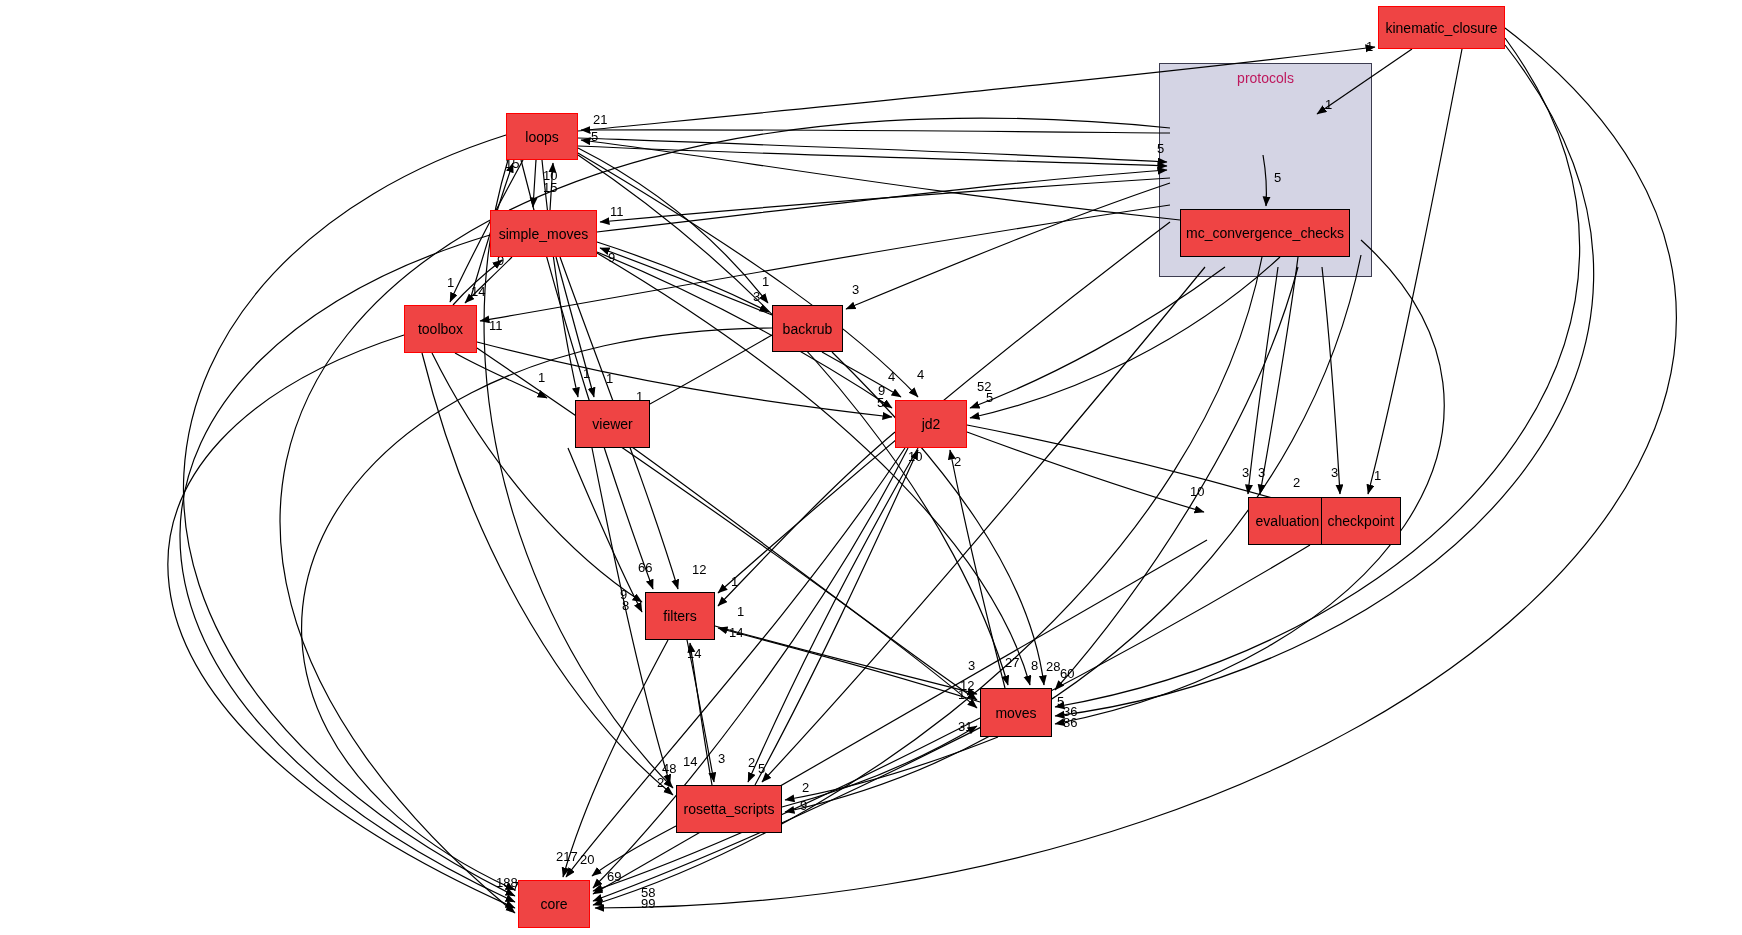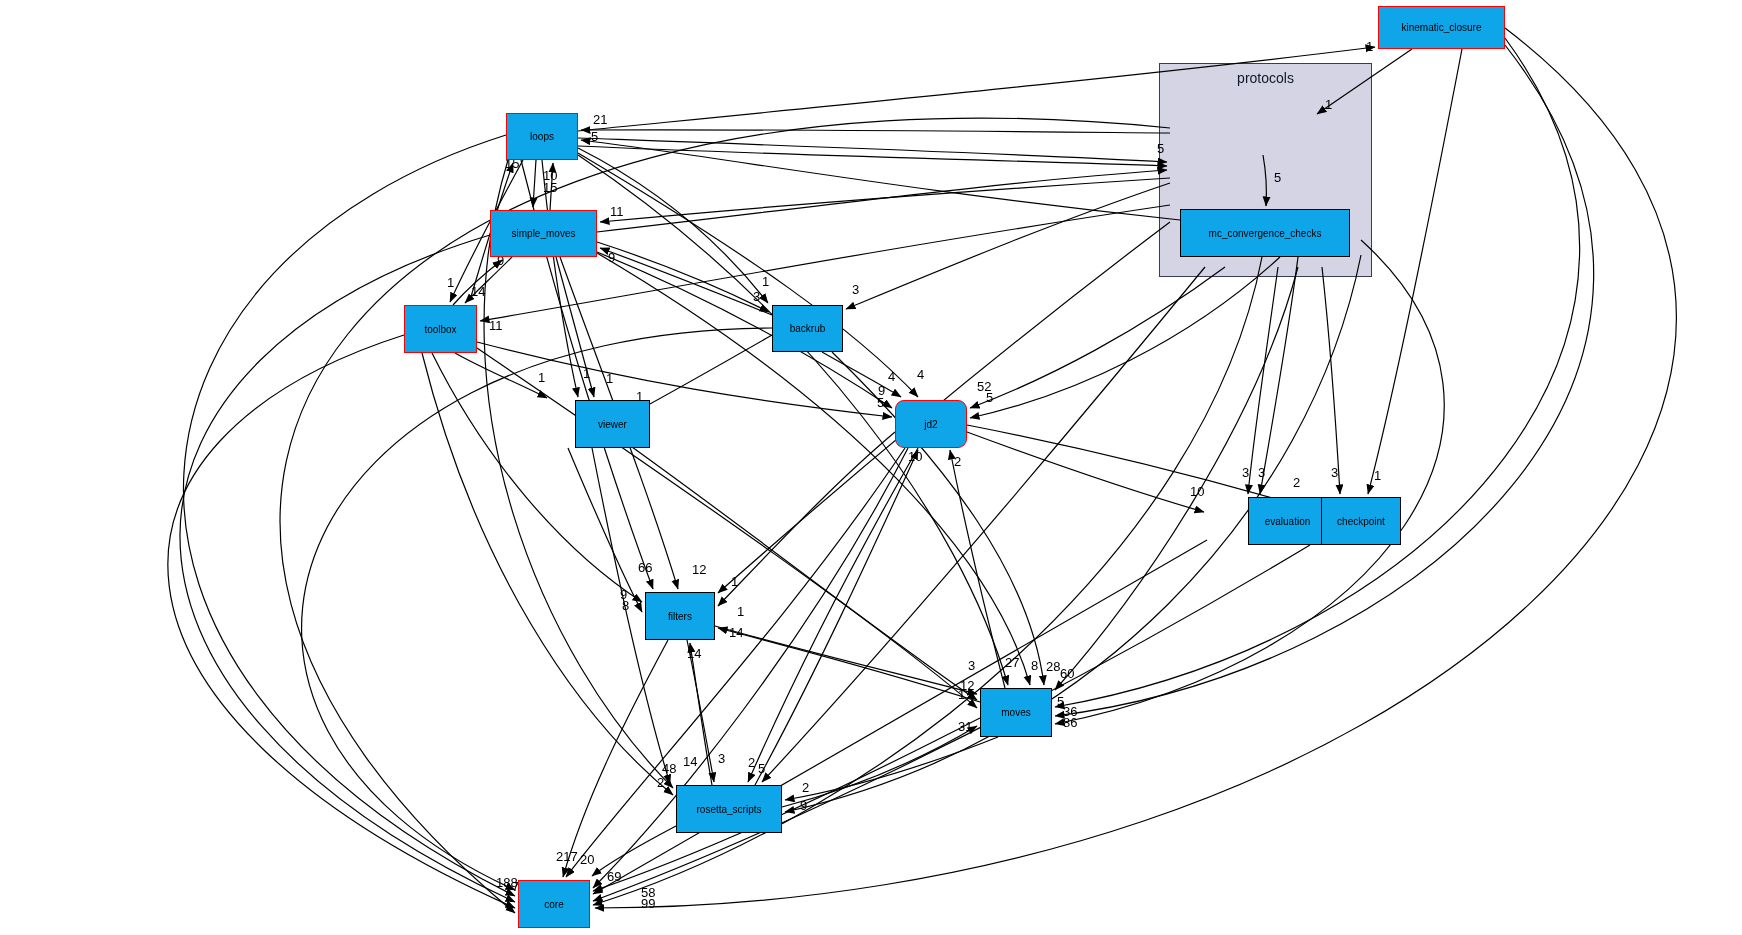--- a/index.html
+++ b/index.html
@@ -6,28 +6,28 @@
   #canvas{
     position:relative;
     width:1742px;height:935px;
     background:#ffffff;
     overflow:hidden;
     font-family:"Liberation Sans", sans-serif;
   }
   .cluster{position:absolute;box-sizing:border-box;z-index:0;}
   .cluster-label{
     position:absolute;width:100%;text-align:center;
-    font-size:14px;color:#0f172a;z-index:1;
+    font-size:14px;color:#be185d;z-index:1;
   }
   #edge-layer{position:absolute;left:0;top:0;z-index:2;}
   .node{
     position:absolute;box-sizing:border-box;
-    background:#0ea5e9;border:1px solid #000;
+    background:#ef4444;border:1px solid #000;
     display:flex;align-items:center;justify-content:center;
-    font-size:10px;color:#000;z-index:3;cursor:pointer;
+    font-size:14px;color:#000;z-index:3;cursor:pointer;
     white-space:nowrap;
   }
   .node.red{border:1.5px solid #ff0000;}
   .edge-label{font-size:13px;fill:#000;}
 </style>
 </head>
 <body>
 
 <div id="canvas">
 
@@ -197,21 +197,21 @@
       </g>
   </svg>
 
   <div id="node-layer">
       <div class="node red" style="left: 1378px; top: 6px; width: 127px; height: 43px;">kinematic_closure</div>
       <div class="node red" style="left: 506px; top: 113px; width: 72px; height: 47px;">loops</div>
       <div class="node red" style="left: 490px; top: 210px; width: 107px; height: 47px;">simple_moves</div>
       <div class="node red" style="left: 404px; top: 305px; width: 73px; height: 48px;">toolbox</div>
       <div class="node black" style="left: 772px; top: 305px; width: 71px; height: 47px;">backrub</div>
       <div class="node black" style="left: 550px; top: 400px; width: 75px; height: 48px; margin-left: 25px;">viewer</div>
-      <div class="node red" style="left: 895px; top: 400px; width: 72px; height: 48px; border-radius: 9px;">jd2</div>
+      <div class="node red" style="left: 895px; top: 400px; width: 72px; height: 48px;">jd2</div>
       <div class="node black" style="left: 1240px; top: 497px; width: 79px; height: 48px; margin-left: 8px;">evaluation</div>
       <div class="node black" style="left: 1310px; top: 497px; width: 80px; height: 48px; margin-left: 11px;">checkpoint</div>
       <div class="node black" style="left: 645px; top: 592px; width: 70px; height: 48px;">filters</div>
       <div class="node black" style="left: 980px; top: 688px; width: 72px; height: 49px;">moves</div>
       <div class="node black" style="left: 676px; top: 785px; width: 106px; height: 48px;">rosetta_scripts</div>
       <div class="node red" style="left: 518px; top: 880px; width: 72px; height: 48px;">core</div>
       <div class="node black" style="left: 1180px; top: 209px; width: 170px; height: 48px;">mc_convergence_checks</div>
     </div>
 
 </div>

